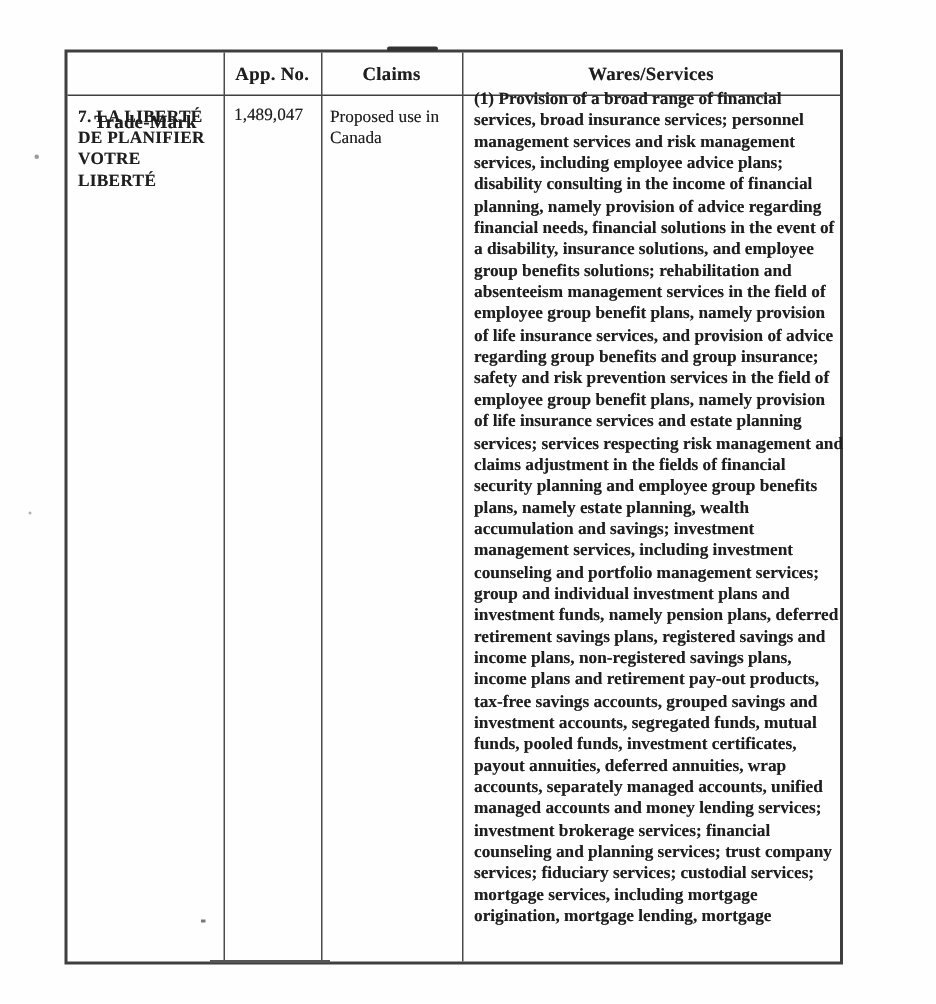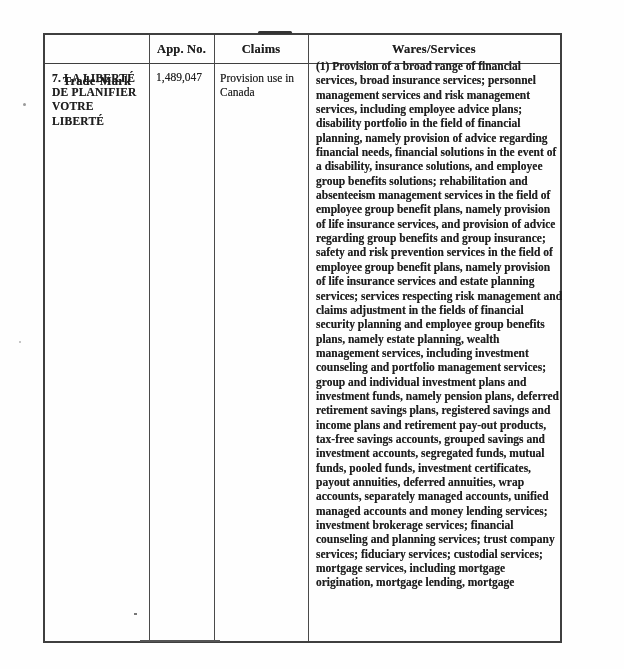--- a/index.html
+++ b/index.html
@@ -160,48 +160,50 @@
 
     <div class="cell tm-cell">
         <div class="tm-line">7. LA LIBERTÉ</div>
         <div class="tm-line">DE PLANIFIER</div>
         <div class="tm-line">VOTRE</div>
         <div class="tm-line">LIBERTÉ</div>
       </div>
 
     <div class="cell appno-cell">1,489,047</div>
 
-    <div class="cell claims-cell">Provision use in Canada</div>
+    <div class="cell claims-cell">Proposed use in Canada</div>
 
     <div class="cell wares-cell">
         <div class="wares-line">(1) Provision of a broad range of financial</div>
         <div class="wares-line">services, broad insurance services; personnel</div>
         <div class="wares-line">management services and risk management</div>
         <div class="wares-line">services, including employee advice plans;</div>
-        <div class="wares-line">disability portfolio in the field of financial</div>
+        <div class="wares-line">disability consulting in the income of financial</div>
         <div class="wares-line">planning, namely provision of advice regarding</div>
         <div class="wares-line">financial needs, financial solutions in the event of</div>
         <div class="wares-line">a disability, insurance solutions, and employee</div>
         <div class="wares-line">group benefits solutions; rehabilitation and</div>
         <div class="wares-line">absenteeism management services in the field of</div>
         <div class="wares-line">employee group benefit plans, namely provision</div>
         <div class="wares-line">of life insurance services, and provision of advice</div>
         <div class="wares-line">regarding group benefits and group insurance;</div>
         <div class="wares-line">safety and risk prevention services in the field of</div>
         <div class="wares-line">employee group benefit plans, namely provision</div>
         <div class="wares-line">of life insurance services and estate planning</div>
         <div class="wares-line">services; services respecting risk management and</div>
         <div class="wares-line">claims adjustment in the fields of financial</div>
         <div class="wares-line">security planning and employee group benefits</div>
         <div class="wares-line">plans, namely estate planning, wealth</div>
+        <div class="wares-line">accumulation and savings; investment</div>
         <div class="wares-line">management services, including investment</div>
         <div class="wares-line">counseling and portfolio management services;</div>
         <div class="wares-line">group and individual investment plans and</div>
         <div class="wares-line">investment funds, namely pension plans, deferred</div>
         <div class="wares-line">retirement savings plans, registered savings and</div>
+        <div class="wares-line">income plans, non-registered savings plans,</div>
         <div class="wares-line">income plans and retirement pay-out products,</div>
         <div class="wares-line">tax-free savings accounts, grouped savings and</div>
         <div class="wares-line">investment accounts, segregated funds, mutual</div>
         <div class="wares-line">funds, pooled funds, investment certificates,</div>
         <div class="wares-line">payout annuities, deferred annuities, wrap</div>
         <div class="wares-line">accounts, separately managed accounts, unified</div>
         <div class="wares-line">managed accounts and money lending services;</div>
         <div class="wares-line">investment brokerage services; financial</div>
         <div class="wares-line">counseling and planning services; trust company</div>
         <div class="wares-line">services; fiduciary services; custodial services;</div>

